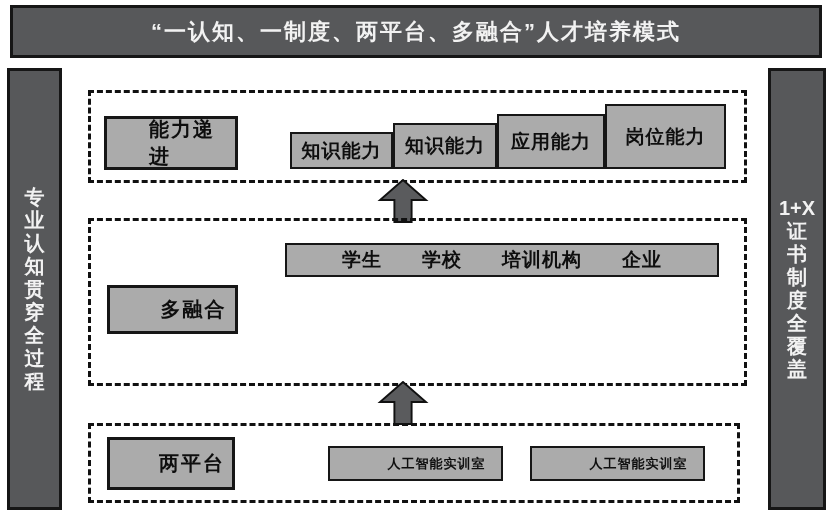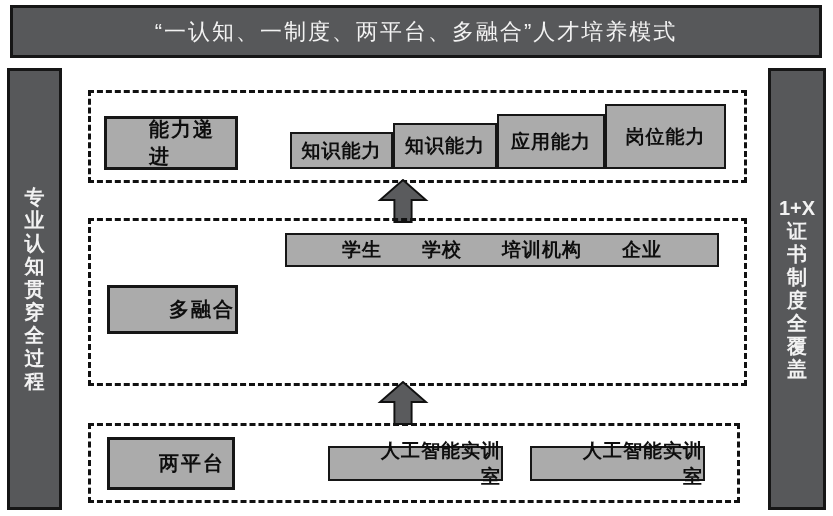--- a/index.html
+++ b/index.html
@@ -11,21 +11,21 @@
   }
   *{box-sizing:border-box;margin:0;padding:0;}
   body{background:#ffffff;font-family:"Liberation Sans","DejaVu Sans",sans-serif;}
   .page{position:relative;width:833px;height:516px;background:#ffffff;overflow:hidden;}
 
   
   .banner{
     position:absolute;left:10px;top:5px;width:812px;height:53px;
     background:var(--dark);border:3px solid var(--border-dark);
     display:flex;align-items:center;justify-content:center;
-    color:var(--text-light);font-size:22px;font-weight:normal;letter-spacing:2px;
+    color:var(--text-light);font-size:22px;font-weight:bold;letter-spacing:2px;
   }
 
   
   .side-bar{
     position:absolute;top:68px;height:442px;
     background:var(--dark);border:3px solid var(--border-dark);
     display:flex;flex-direction:column;align-items:center;justify-content:center;
     color:var(--text-light);font-weight:bold;
   }
   .side-bar.left{left:7px;width:55px;}
@@ -40,21 +40,21 @@
 
   
   .gbox{
     position:absolute;background:var(--light-box);
     border:3px solid var(--border-dark);
     display:flex;align-items:center;justify-content:center;
     color:var(--text-dark);font-weight:bold;padding-left:42px;
   }
   .label-box{font-size:20px;letter-spacing:2px;}
   .ability-label{left:104px;top:116px;width:134px;height:54px;}
-  .fusion-label{left:107px;top:285px;width:131px;height:49px;justify-content:flex-end;}
+  .fusion-label{left:107px;top:285px;width:131px;height:49px;}
   .platform-label{left:107px;top:437px;width:128px;height:53px;}
 
   
   .stairs{
     position:absolute;left:290px;top:104px;width:436px;height:65px;
     display:flex;align-items:flex-end;
   }
   .stair{
     background:var(--light-box);border:2px solid var(--border-dark);
     display:flex;align-items:center;justify-content:center;
@@ -66,26 +66,26 @@
   .stair.s4{width:121px;height:65px;}
 
   
   .frow{
     position:absolute;left:285px;width:434px;
     background:var(--light-box);border:2px solid var(--border-dark);
     display:flex;align-items:center;justify-content:center;
     color:var(--text-dark);font-weight:bold;font-size:19px;letter-spacing:1px;
     white-space:pre;
   }
-  .frow.r1{top:233px;height:34px;}
+  .frow.r1{top:243px;height:34px;}
   .frow.r2{top:286px;height:35px;}
   .frow.r3{top:333px;height:35px;}
 
   
-  .pitem{font-size:19px;letter-spacing:1px;border-width:2px;text-align:right;}
+  .pitem{font-size:13px;letter-spacing:1px;border-width:2px;}
   .pitem.p1{left:328px;top:446px;width:175px;height:35px;}
   .pitem.p2{left:530px;top:446px;width:175px;height:35px;}
 
   
   .arrow{position:absolute;width:52px;height:44px;}
   .arrow.a1{left:377px;top:179px;}
   .arrow.a2{left:377px;top:381px;}
 </style>
 </head>
 <body>

